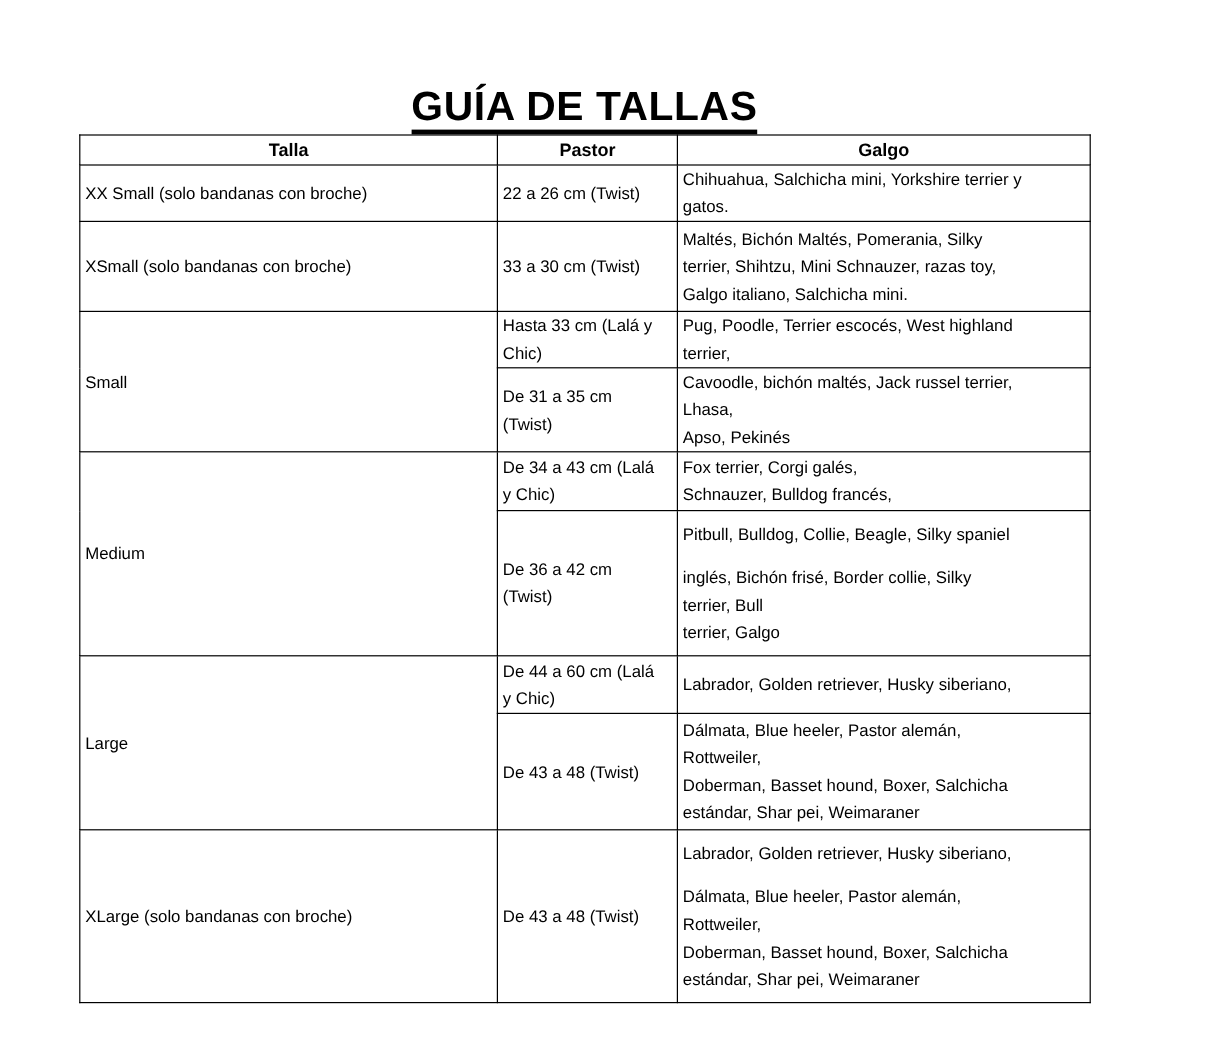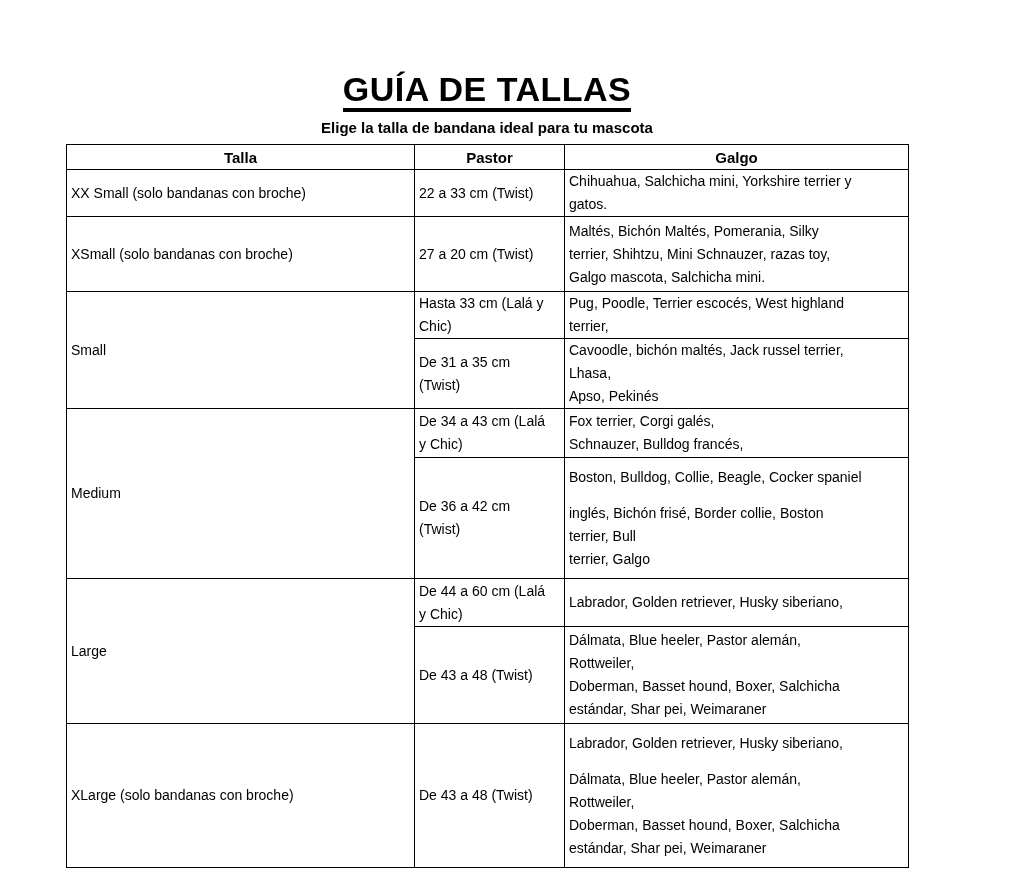--- a/index.html
+++ b/index.html
@@ -74,51 +74,50 @@
 </head>
 <body>
 
 <div class="page">
   <div class="content">
 
     <div class="title-row">
       <span class="title">GUÍA DE TALLAS</span>
     </div>
 
-    <div class="subtitle">Elige la talla de bandana ideal para tu mascota</div>
 
     <table class="size-guide">
       <colgroup>
         <col class="c-talla">
         <col class="c-cuello">
         <col class="c-raza">
       </colgroup>
       <thead>
         <tr>
           <th>Talla</th>
           <th>Pastor</th>
           <th>Galgo</th>
         </tr>
       </thead>
       <tbody>
           <tr style="height: 45px;">
             <td class="talla-cell" rowspan="1">XX Small (solo bandanas con broche)</td>
-            <td class="cuello-cell">22 a 33 cm (Twist)</td>
+            <td class="cuello-cell">22 a 26 cm (Twist)</td>
             <td class="raza-cell">
               <div class="para">Chihuahua, Salchicha mini, Yorkshire terrier y
 gatos.</div>
             </td>
           </tr>
           <tr style="height: 75px;">
             <td class="talla-cell" rowspan="1">XSmall (solo bandanas con broche)</td>
-            <td class="cuello-cell">27 a 20 cm (Twist)</td>
+            <td class="cuello-cell">33 a 30 cm (Twist)</td>
             <td class="raza-cell">
               <div class="para">Maltés, Bichón Maltés, Pomerania, Silky
 terrier, Shihtzu, Mini Schnauzer, razas toy,
-Galgo mascota, Salchicha mini.</div>
+Galgo italiano, Salchicha mini.</div>
             </td>
           </tr>
           <tr style="height: 46px;">
             <td class="talla-cell" rowspan="2">Small</td>
             <td class="cuello-cell">Hasta 33 cm (Lalá y
 Chic)</td>
             <td class="raza-cell">
               <div class="para">Pug, Poodle, Terrier escocés, West highland
 terrier,</div>
             </td>
@@ -138,22 +137,22 @@
 y Chic)</td>
             <td class="raza-cell">
               <div class="para">Fox terrier, Corgi galés,
 Schnauzer, Bulldog francés,</div>
             </td>
           </tr>
           <tr style="height: 121px;">
             <td class="cuello-cell">De 36 a 42 cm
 (Twist)</td>
             <td class="raza-cell">
-              <div class="para">Boston, Bulldog, Collie, Beagle, Cocker spaniel</div>
-              <div class="para">inglés, Bichón frisé, Border collie, Boston
+              <div class="para">Pitbull, Bulldog, Collie, Beagle, Silky spaniel</div>
+              <div class="para">inglés, Bichón frisé, Border collie, Silky
 terrier, Bull
 terrier, Galgo</div>
             </td>
           </tr>
           <tr style="height: 48px;">
             <td class="talla-cell" rowspan="2">Large</td>
             <td class="cuello-cell">De 44 a 60 cm (Lalá
 y Chic)</td>
             <td class="raza-cell">
               <div class="para">Labrador, Golden retriever, Husky siberiano,</div>

